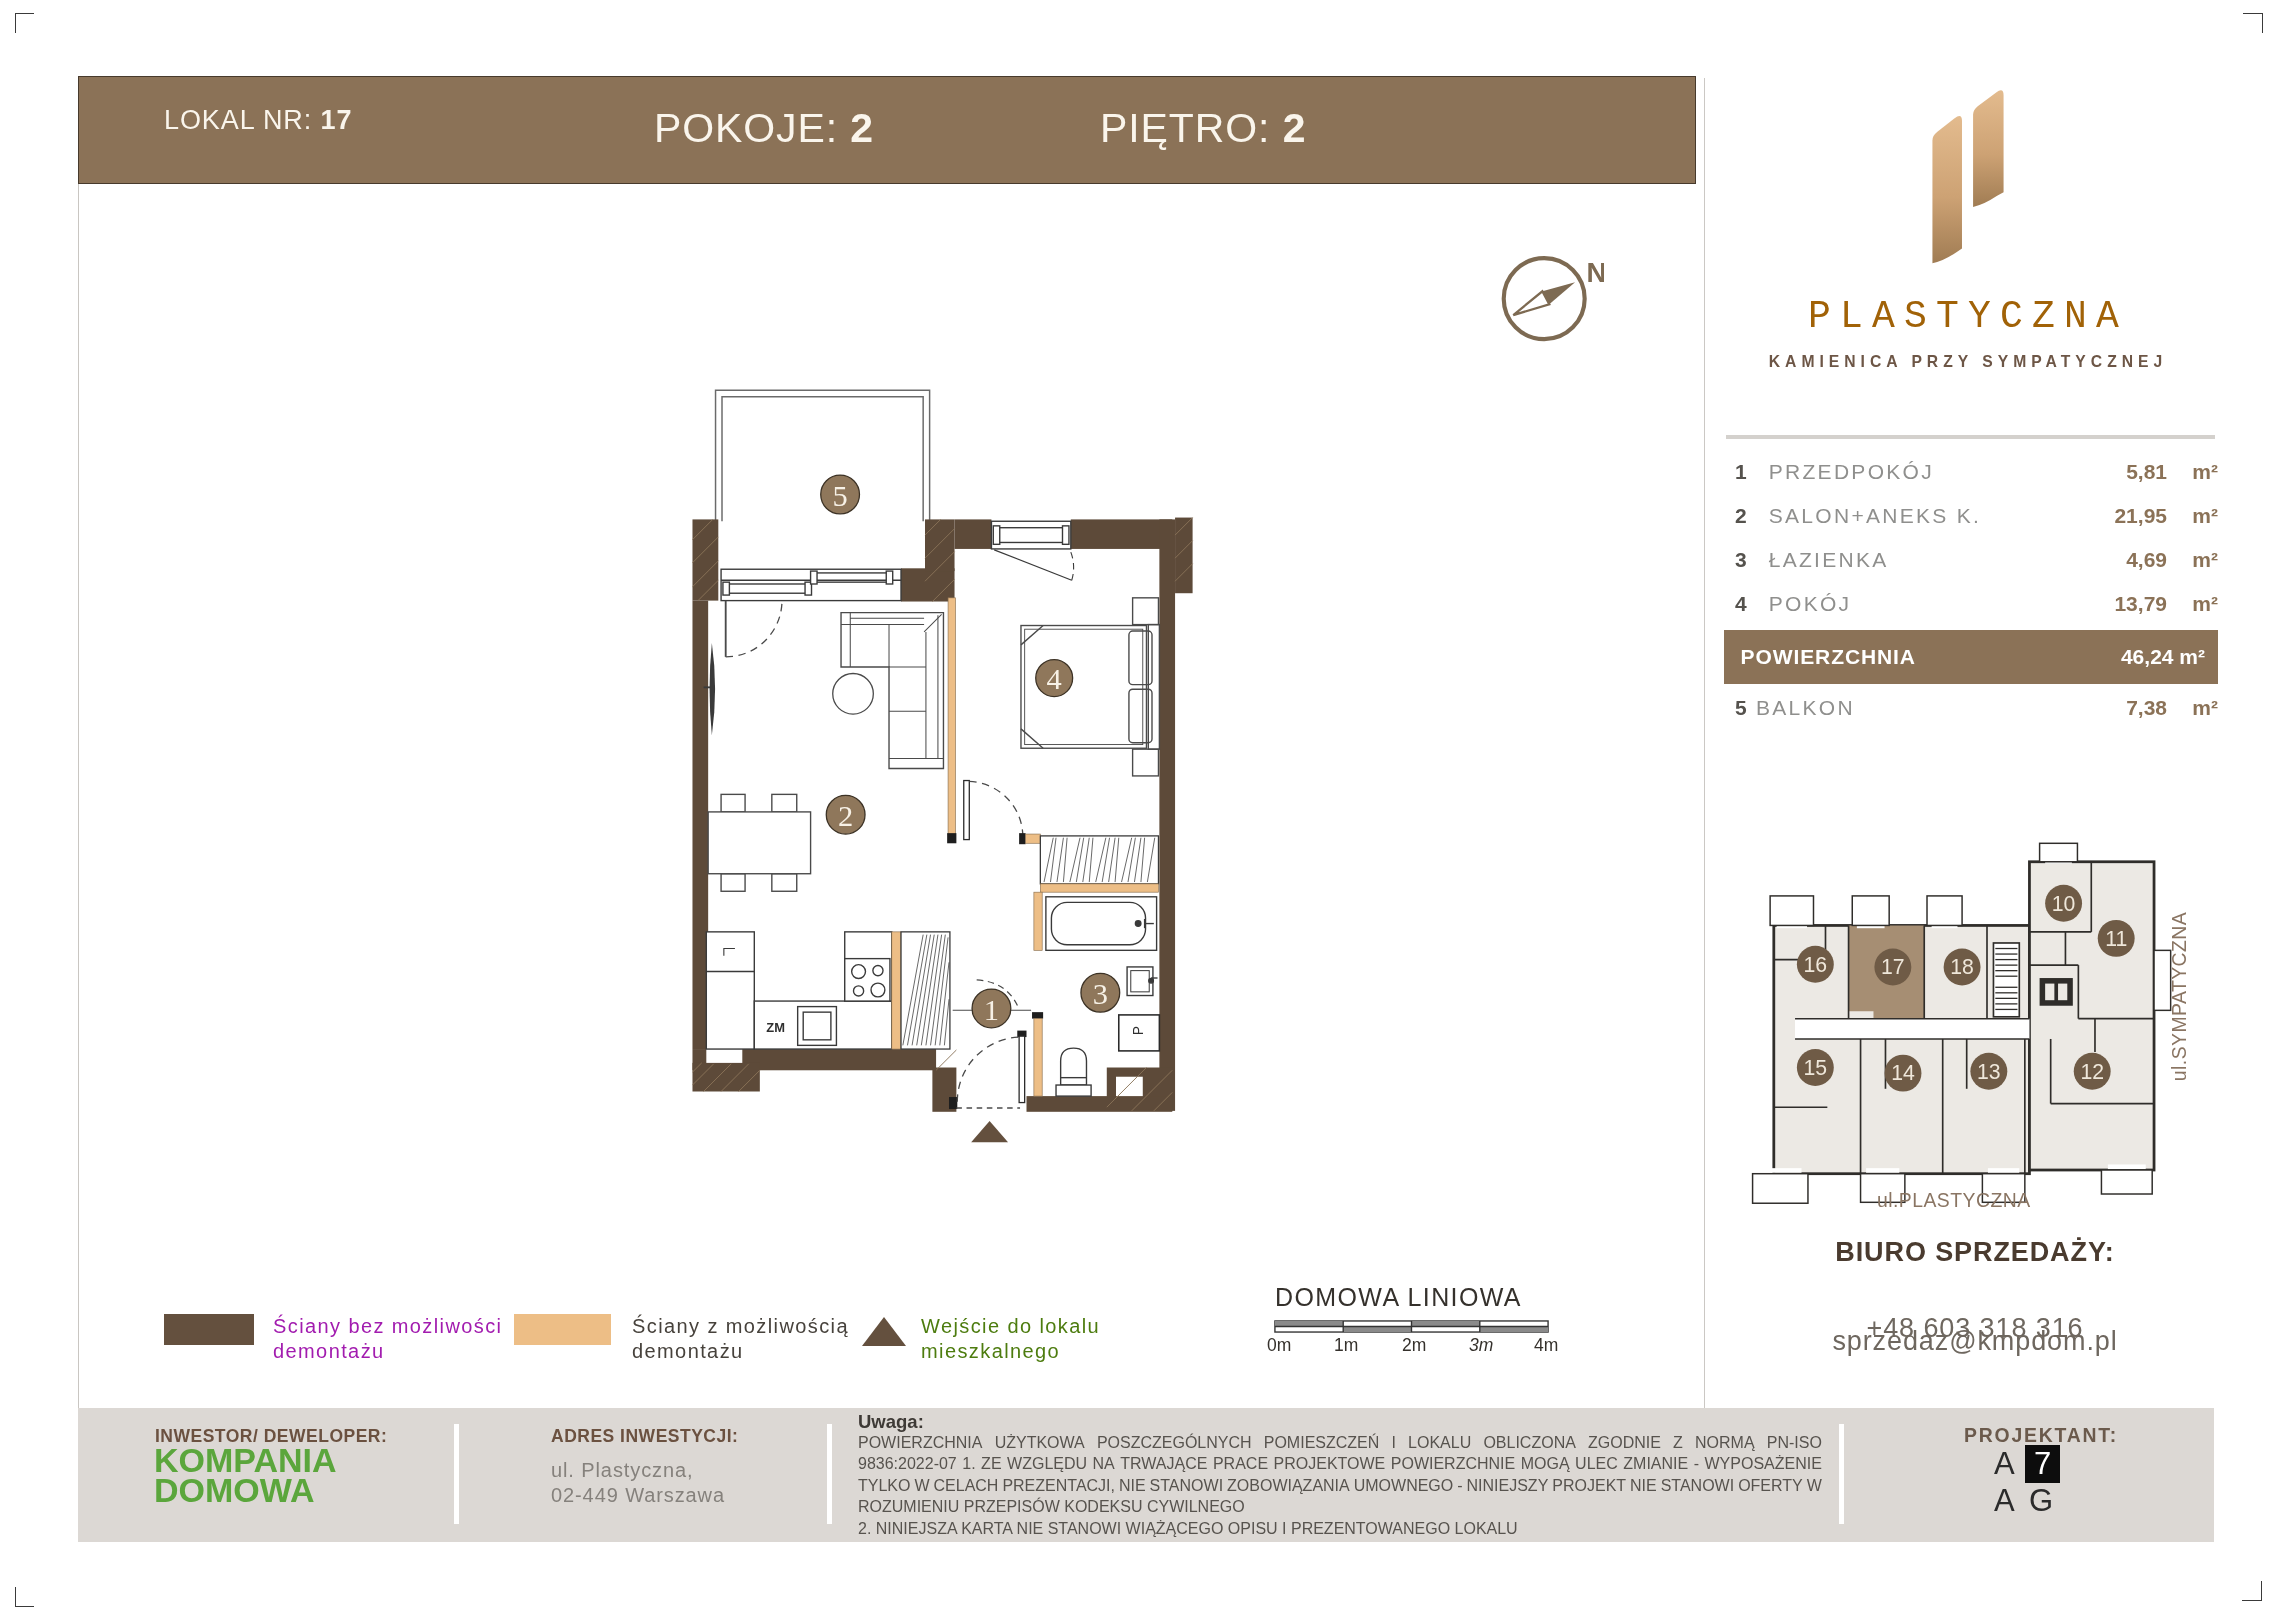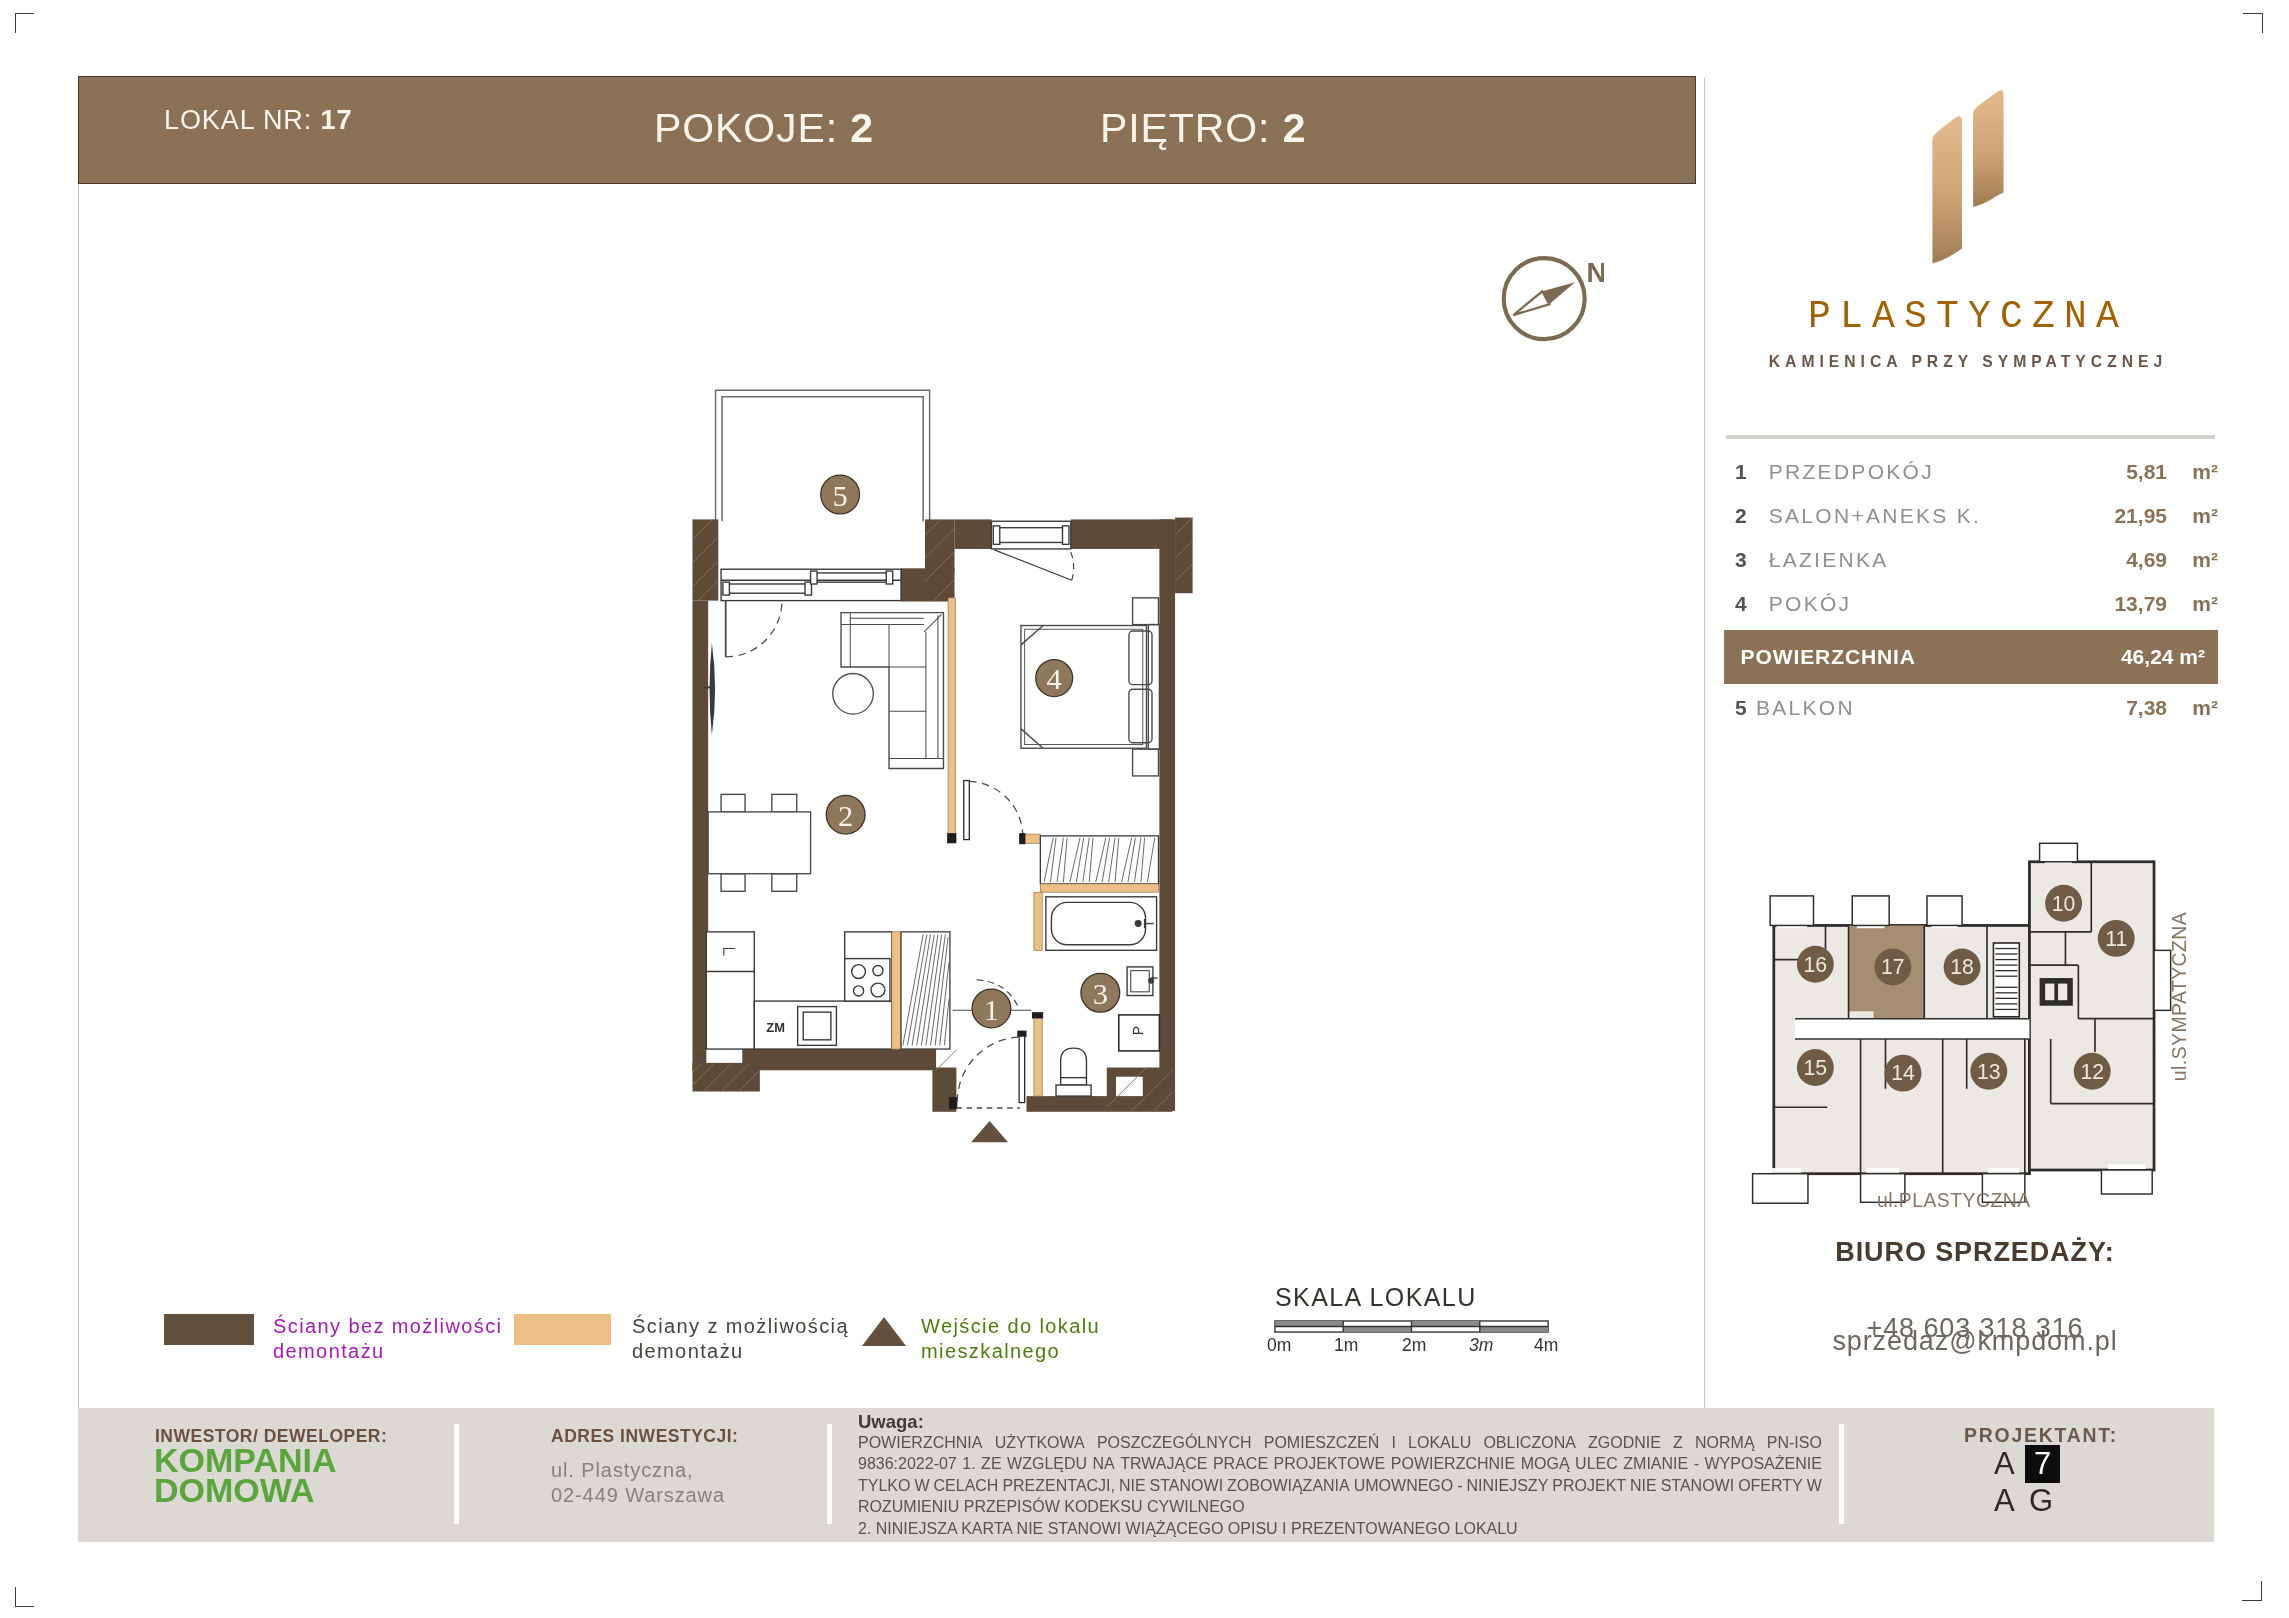--- a/index.html
+++ b/index.html
@@ -35,21 +35,21 @@
 <div class="abs" style="left:273px;top:1314px;font-size:20px;line-height:25px;letter-spacing:1.4px;color:#a21caf;">Ściany bez możliwości<br>demontażu</div>
 
 <div class="abs" style="left:514px;top:1314px;width:97px;height:31px;background:#EDBE86;"></div>
 
 <div class="abs" style="left:632px;top:1314px;font-size:20px;line-height:25px;letter-spacing:1.4px;color:#47423c;">Ściany z możliwością<br>demontażu</div>
 
 <div class="abs" style="left:862px;top:1317px;width:0;height:0;border-left:22px solid transparent;border-right:22px solid transparent;border-bottom:29px solid #64503E;"></div>
 
 <div class="abs" style="left:921px;top:1314px;font-size:20px;line-height:25px;letter-spacing:1.4px;color:#4d7c0f;">Wejście do lokalu<br>mieszkalnego</div>
 
-<div class="abs" style="left:1275px;top:1283px;font-size:25px;letter-spacing:1.4px;color:#35312c;white-space:nowrap;">SKALA LOKALU</div>
+<div class="abs" style="left:1275px;top:1283px;font-size:25px;letter-spacing:1.4px;color:#35312c;white-space:nowrap;">DOMOWA LINIOWA</div>
 
 <svg class="abs" style="left:1274px;top:1320px;" width="275" height="13" viewBox="0 0 298 14">
   <rect x="1" y="1" width="296" height="12" fill="#fff" stroke="#333" stroke-width="1.5"></rect>
   <rect x="1" y="1" width="74" height="6" fill="#8a8a8a"></rect>
   <rect x="149" y="1" width="74" height="6" fill="#8a8a8a"></rect>
   <rect x="75" y="7" width="74" height="6" fill="#8a8a8a"></rect>
   <rect x="223" y="7" width="74" height="6" fill="#8a8a8a"></rect>
   <line x1="1" y1="7" x2="297" y2="7" stroke="#333" stroke-width="1.5"></line>
   <line x1="75" y1="1" x2="75" y2="13" stroke="#333" stroke-width="1.5"></line>
   <line x1="149" y1="1" x2="149" y2="13" stroke="#333" stroke-width="1.5"></line>

